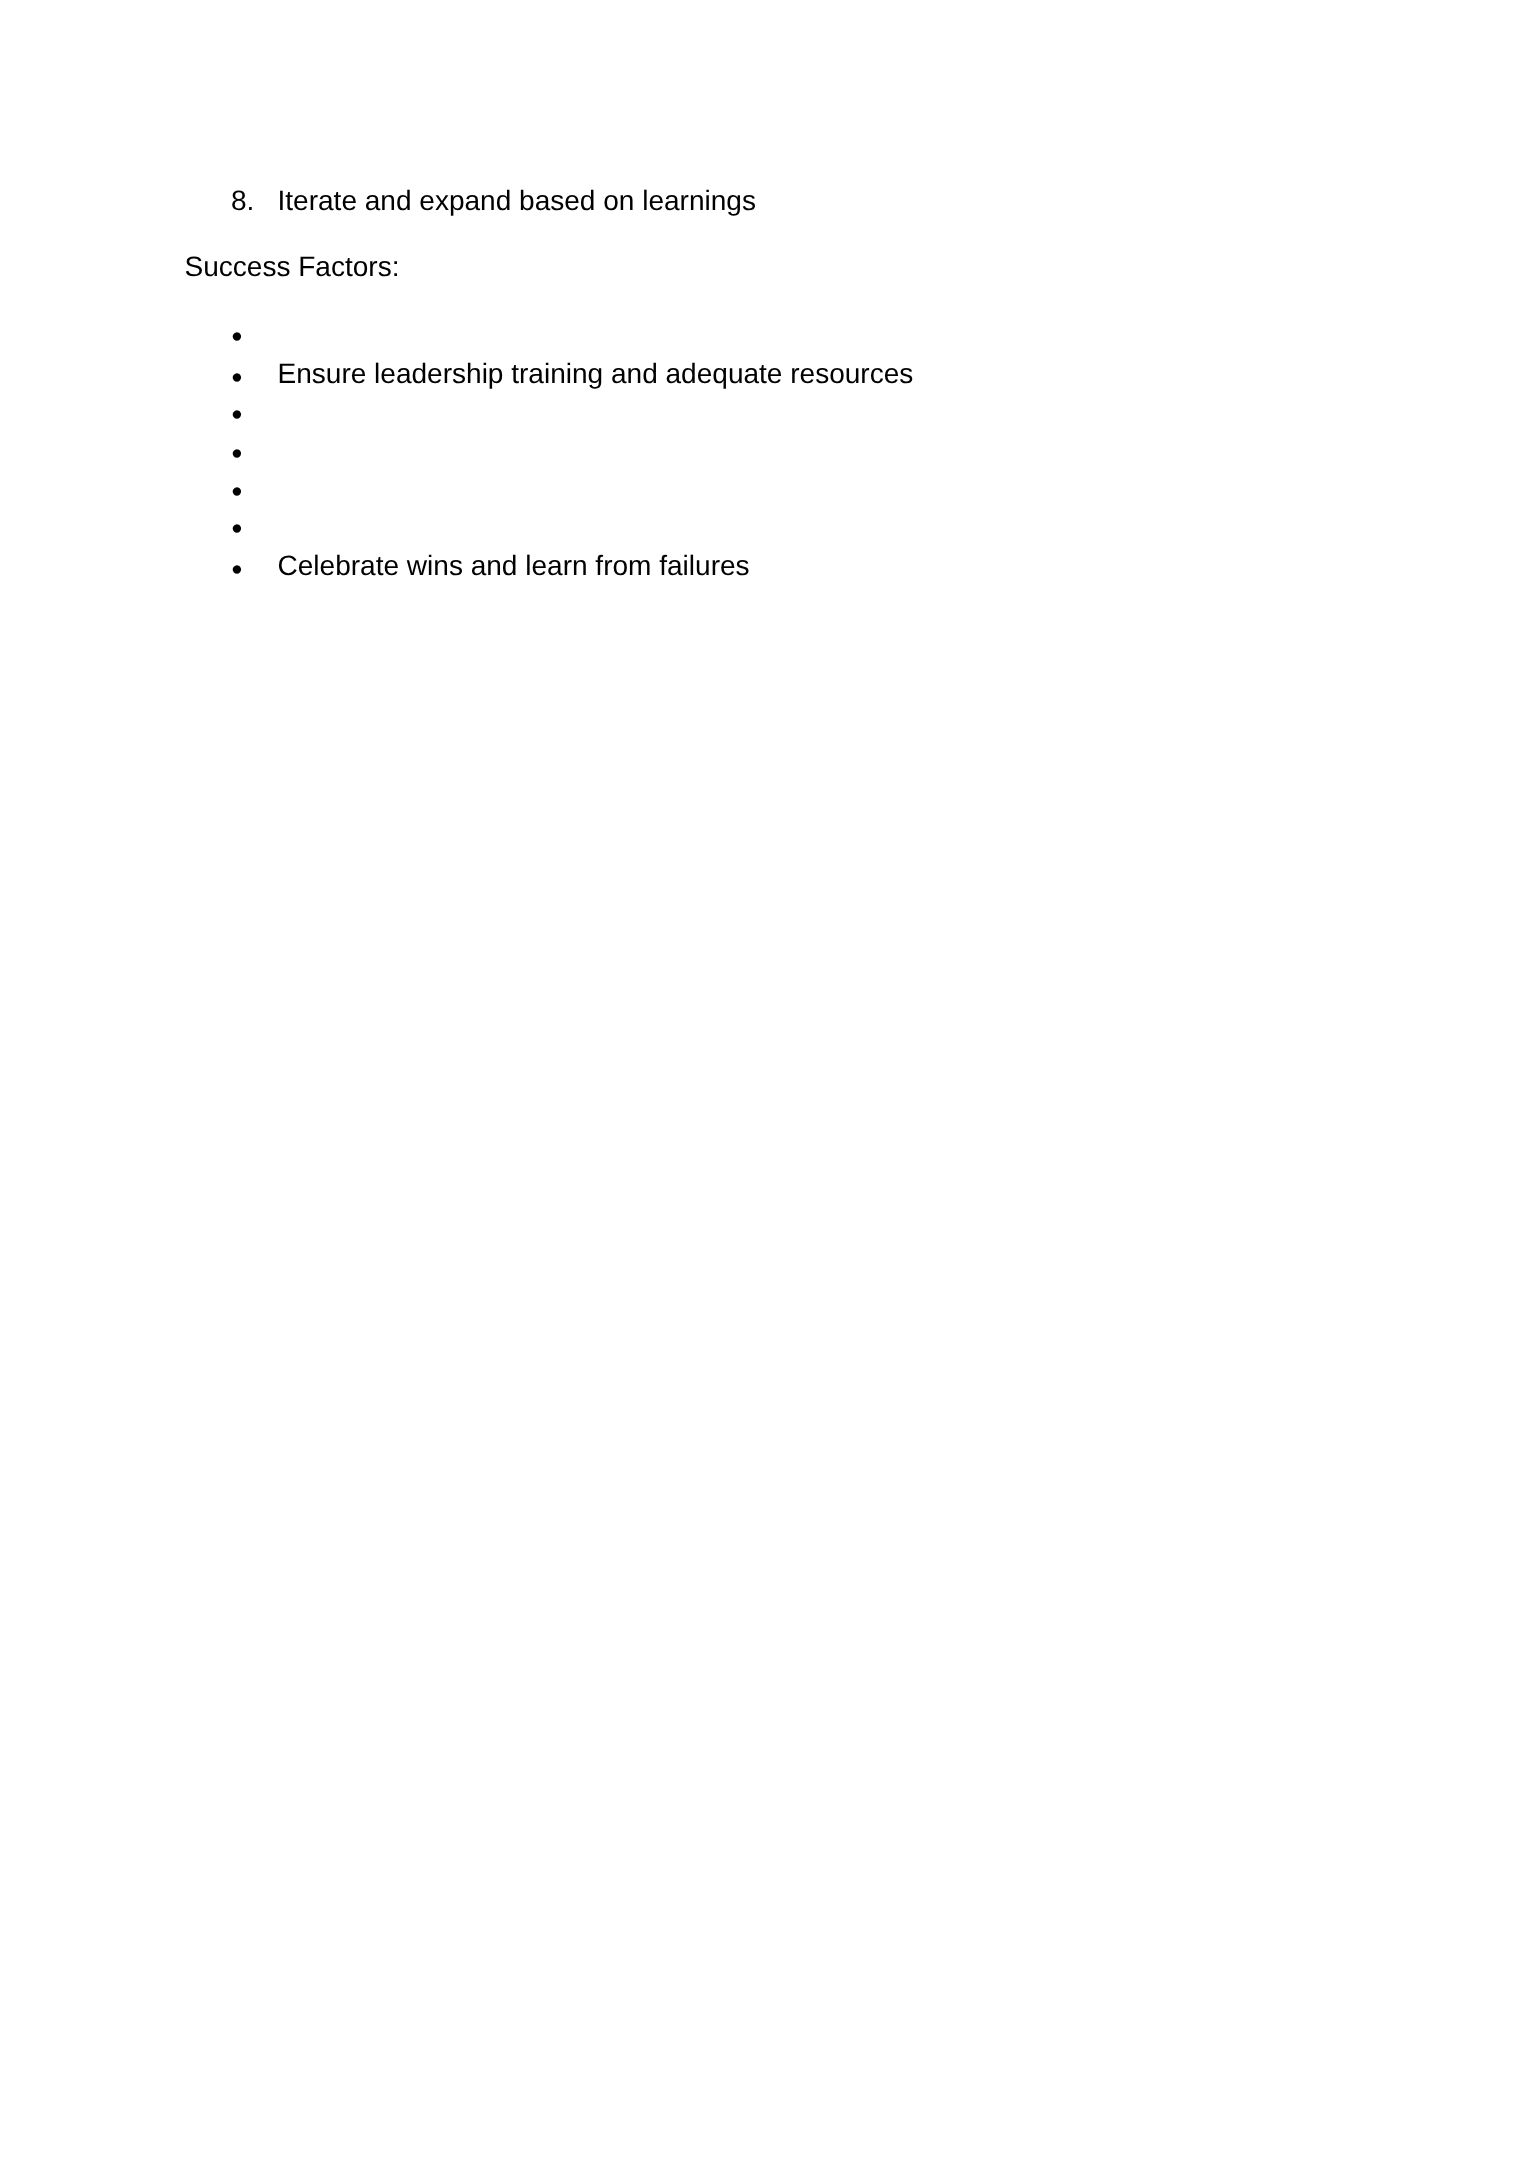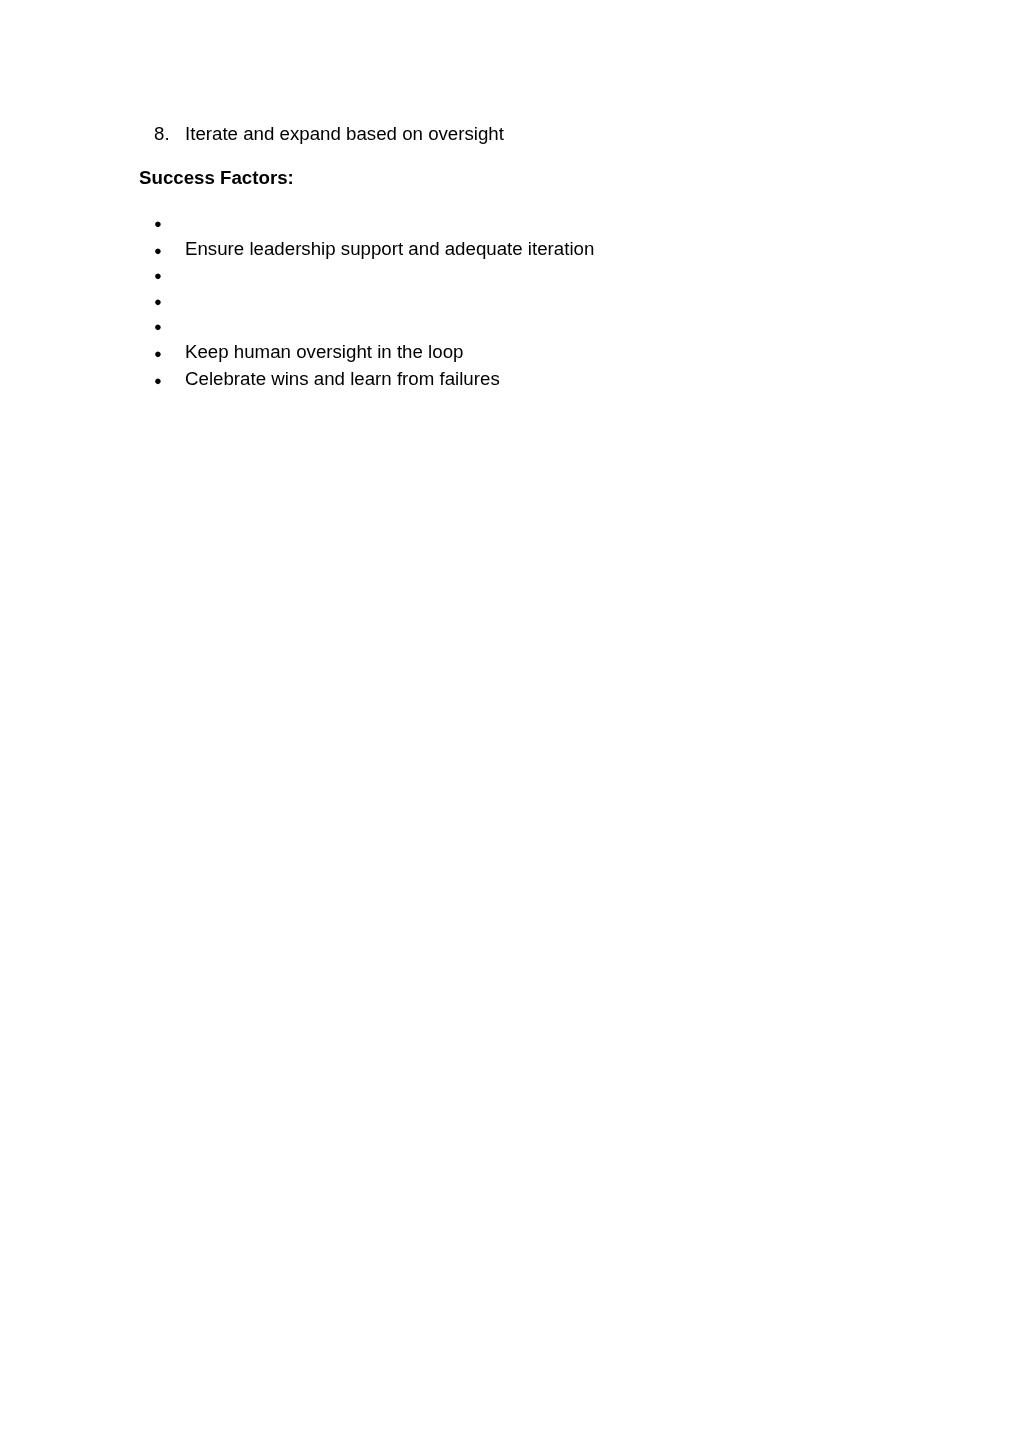--- a/index.html
+++ b/index.html
@@ -28,22 +28,22 @@
     align-items: baseline;
     line-height: 25px;
   }
   .num-marker {
     display: inline-block;
     margin-left: 31px;
     width: 31px;
     flex: 0 0 31px;
   }
   .doc-heading {
-    margin: 19px 0 0 16px;
-    font-weight: bold;
+    margin: 19px 0 0 0;
+    font-weight: normal;
     font-size: 18.7px;
     line-height: 25px;
   }
   .bullet-list {
     list-style: none;
     margin: 21px 0 0 0;
     padding: 0;
   }
   .bullet-item {
     display: flex;
@@ -59,45 +59,44 @@
   }
 </style>
 </head>
 <body>
 
 <div class="page">
   <div class="content">
 
     <div class="numbered-item">
       <span class="num-marker">8.</span>
-      <span>Iterate and expand based on oversight</span>
+      <span>Iterate and expand based on learnings</span>
     </div>
 
     <h3 class="doc-heading">Success Factors:</h3>
 
     <ul class="bullet-list">
       <li class="bullet-item">
         <span class="bullet-marker">●</span>
       </li>
       <li class="bullet-item">
         <span class="bullet-marker">●</span>
-        <span>Ensure leadership support and adequate iteration</span>
+        <span>Ensure leadership training and adequate resources</span>
       </li>
       <li class="bullet-item">
         <span class="bullet-marker">●</span>
       </li>
       <li class="bullet-item">
         <span class="bullet-marker">●</span>
       </li>
       <li class="bullet-item">
         <span class="bullet-marker">●</span>
       </li>
       <li class="bullet-item">
         <span class="bullet-marker">●</span>
-        <span>Keep human oversight in the loop</span>
       </li>
       <li class="bullet-item">
         <span class="bullet-marker">●</span>
         <span>Celebrate wins and learn from failures</span>
       </li>
     </ul>
 
   </div>
 </div>
 

